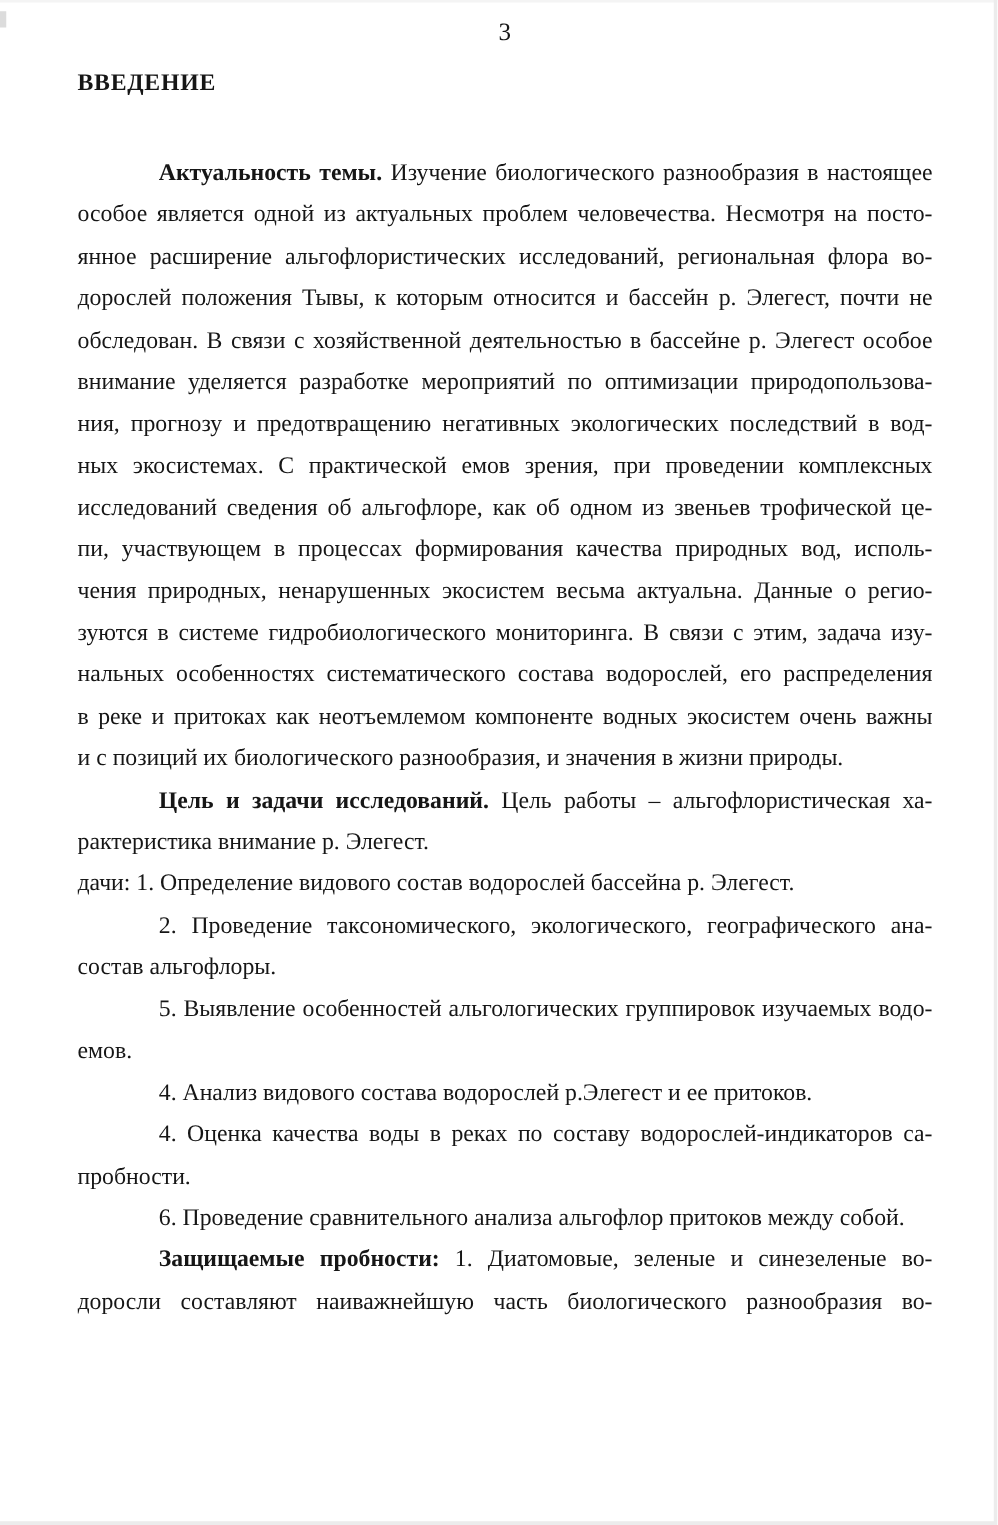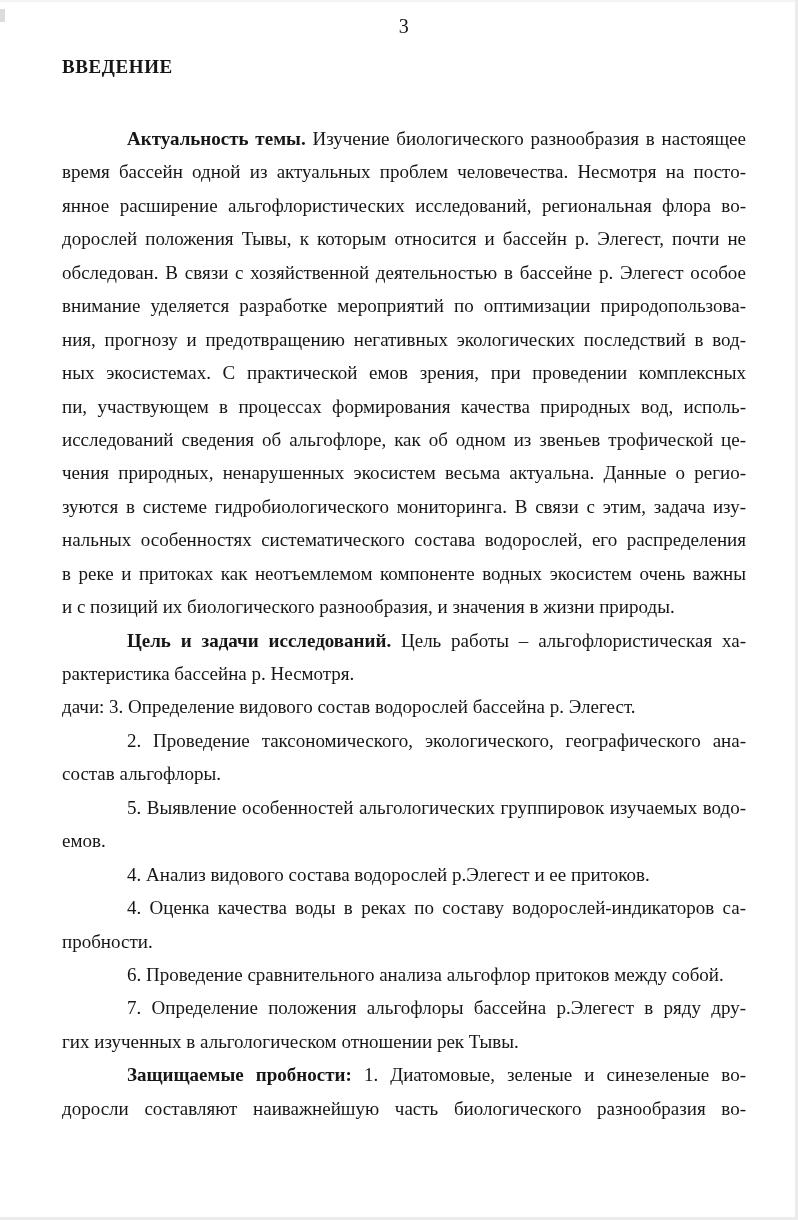--- a/index.html
+++ b/index.html
@@ -61,62 +61,58 @@
 </head>
 <body>
 
 <div class="page">
   <div class="scan-artifact"></div>
   <div class="page-number">3</div>
   <div class="page-title">ВВЕДЕНИЕ</div>
   <main class="doc-body">
       <div class="para">
         <div class="line indent jl"><b>Актуальность темы.</b> Изучение биологического разнообразия в настоящее</div>
-        <div class="line jl">время бассейн одной из актуальных проблем человечества. Несмотря на посто-</div>
+        <div class="line jl">особое является одной из актуальных проблем человечества. Несмотря на посто-</div>
         <div class="line jl">янное расширение альгофлористических исследований, региональная флора во-</div>
         <div class="line jl">дорослей положения Тывы, к которым относится и бассейн р. Элегест, почти не</div>
         <div class="line jl">обследован. В связи с хозяйственной деятельностью в бассейне р. Элегест особое</div>
         <div class="line jl">внимание уделяется разработке мероприятий по оптимизации природопользова-</div>
         <div class="line jl">ния, прогнозу и предотвращению негативных экологических последствий в вод-</div>
         <div class="line jl">ных экосистемах. С практической емов зрения, при проведении комплексных</div>
+        <div class="line jl">исследований сведения об альгофлоре, как об одном из звеньев трофической це-</div>
         <div class="line jl">пи, участвующем в процессах формирования качества природных вод, исполь-</div>
-        <div class="line jl">исследований сведения об альгофлоре, как об одном из звеньев трофической це-</div>
         <div class="line jl">чения природных, ненарушенных экосистем весьма актуальна. Данные о регио-</div>
         <div class="line jl">зуются в системе гидробиологического мониторинга. В связи с этим, задача изу-</div>
         <div class="line jl">нальных особенностях систематического состава водорослей, его распределения</div>
         <div class="line jl">в реке и притоках как неотъемлемом компоненте водных экосистем очень важны</div>
         <div class="line">и с позиций их биологического разнообразия, и значения в жизни природы.</div>
       </div>
       <div class="para">
         <div class="line indent jl"><b>Цель и задачи исследований.</b> Цель работы – альгофлористическая ха-</div>
-        <div class="line">рактеристика бассейна р. Несмотря.</div>
+        <div class="line">рактеристика внимание р. Элегест.</div>
       </div>
       <div class="para">
-        <div class="line">дачи: 3. Определение видового состав водорослей бассейна р. Элегест.</div>
+        <div class="line">дачи: 1. Определение видового состав водорослей бассейна р. Элегест.</div>
       </div>
       <div class="para">
         <div class="line indent jl">2. Проведение таксономического, экологического, географического ана-</div>
         <div class="line">состав альгофлоры.</div>
       </div>
       <div class="para">
         <div class="line indent jl">5. Выявление особенностей альгологических группировок изучаемых водо-</div>
         <div class="line">емов.</div>
       </div>
       <div class="para">
         <div class="line indent">4. Анализ видового состава водорослей р.Элегест и ее притоков.</div>
       </div>
       <div class="para">
         <div class="line indent jl">4. Оценка качества воды в реках по составу водорослей-индикаторов са-</div>
         <div class="line">пробности.</div>
       </div>
       <div class="para">
         <div class="line indent">6. Проведение сравнительного анализа альгофлор притоков между собой.</div>
       </div>
       <div class="para">
-        <div class="line indent jl">7. Определение положения альгофлоры бассейна р.Элегест в ряду дру-</div>
-        <div class="line">гих изученных в альгологическом отношении рек Тывы.</div>
-      </div>
-      <div class="para">
         <div class="line indent jl"><b>Защищаемые пробности:</b> 1. Диатомовые, зеленые и синезеленые во-</div>
         <div class="line jl">доросли составляют наиважнейшую часть биологического разнообразия во-</div>
       </div>
     </main>
 </div>
 
 </body></html>

